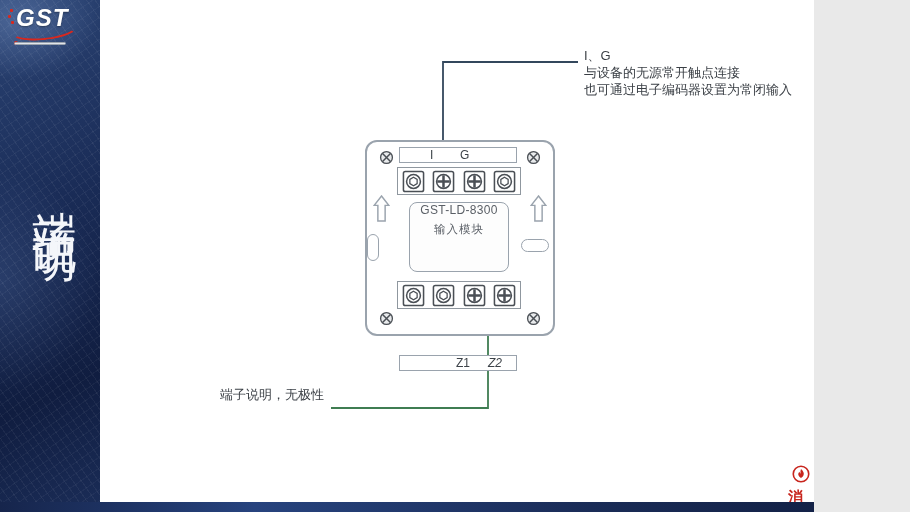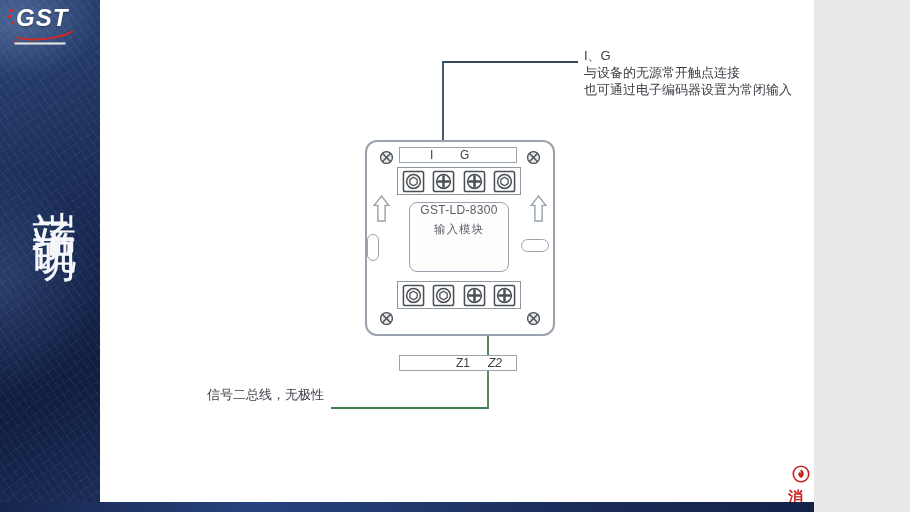--- a/index.html
+++ b/index.html
@@ -198,21 +198,21 @@
     </div>
   </div>
 
   <div class="ann ann-top">
     <div>I、G</div>
     <div>与设备的无源常开触点连接</div>
     <div>也可通过电子编码器设置为常闭输入</div>
   </div>
 
   <div class="ann ann-bottom">
-    <div>信号二总线，无极性</div>
+    <div>端子说明，无极性</div>
   </div>
 
   <div class="brandmark">
     <svg class="flame-icon" viewBox="0 0 20 20">
       <circle cx="10" cy="10" r="8.6" fill="none" stroke="#c8251d" stroke-width="1.8"></circle>
       <path d="M10 4.5 C12.6 7 13.8 9 12.8 11.5 C12 13.4 10 14.6 10 14.6 C10 14.6 8 13.4 7.2 11.5 C6.5 9.8 7.4 8.4 8.3 7.4 C8.6 8.9 9.5 9.4 9.5 9.4 C9.2 7.6 9.4 6 10 4.5 Z" fill="#c8251d"></path>
     </svg>
     <span class="txt">消防百事通</span>
   </div>
 

